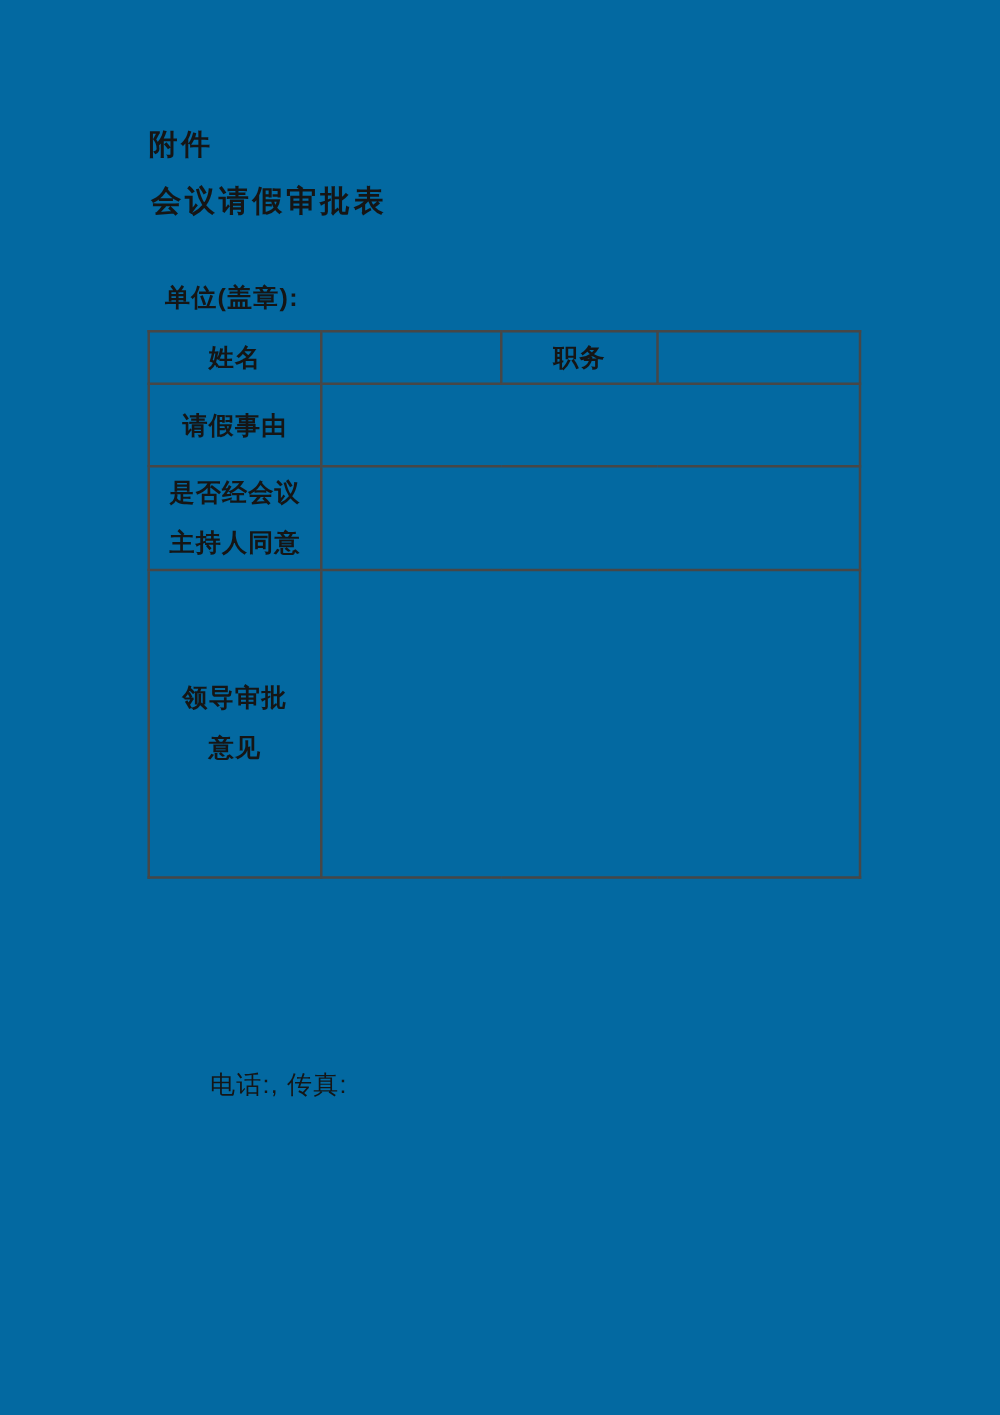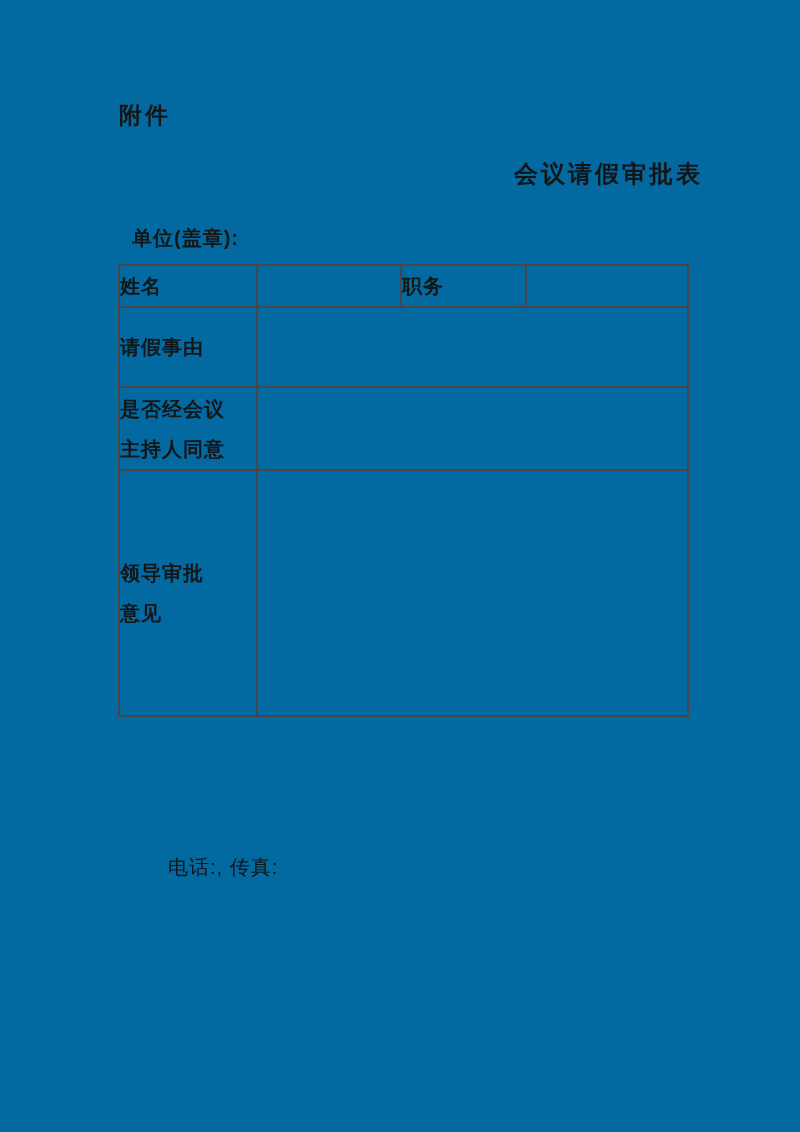--- a/index.html
+++ b/index.html
@@ -24,22 +24,22 @@
     top: 100px;
     font-size: 23px;
     font-weight: 700;
     letter-spacing: 3px;
   }
   .doc-title {
     position: absolute;
     left: 118px;
     top: 142px;
     width: 569px;
-    margin: 16px;
-    text-align: right;
+    margin: 3px;
+    text-align: left;
     font-size: 24px;
     font-weight: 700;
     letter-spacing: 3px;
   }
   .unit-seal {
     position: absolute;
     left: 132px;
     top: 225px;
     font-size: 20px;
     font-weight: 700;
@@ -49,29 +49,30 @@
     position: absolute;
     left: 118px;
     top: 264px;
     width: 569px;
     border-collapse: collapse;
     table-layout: fixed;
   }
   table.form td {
     border: 2px solid #474747;
     padding: 0;
+    text-align: center;
     vertical-align: middle;
     font-size: 20px;
     overflow: hidden;
   }
   td.lbl { font-weight: 700; letter-spacing: 1px; }
   td.lbl .line { display: block; line-height: 40px; }
   tr.r1 { height: 42px; }
   tr.r2 { height: 84px; }
-  tr.r3 { height: 80px; border-radius: 11px; }
+  tr.r3 { height: 66px; border-radius: 11px; }
   tr.r4 { height: 54px; }
   tr.r5 { height: 83px; margin-left: 20px; }
   tr.r6 { height: 246px; }
   tr.r7 { height: 66px; }
   .footer-contact {
     position: absolute;
     left: 121px;
     top: 854px;
     font-size: 20px;
     letter-spacing: 1px;

